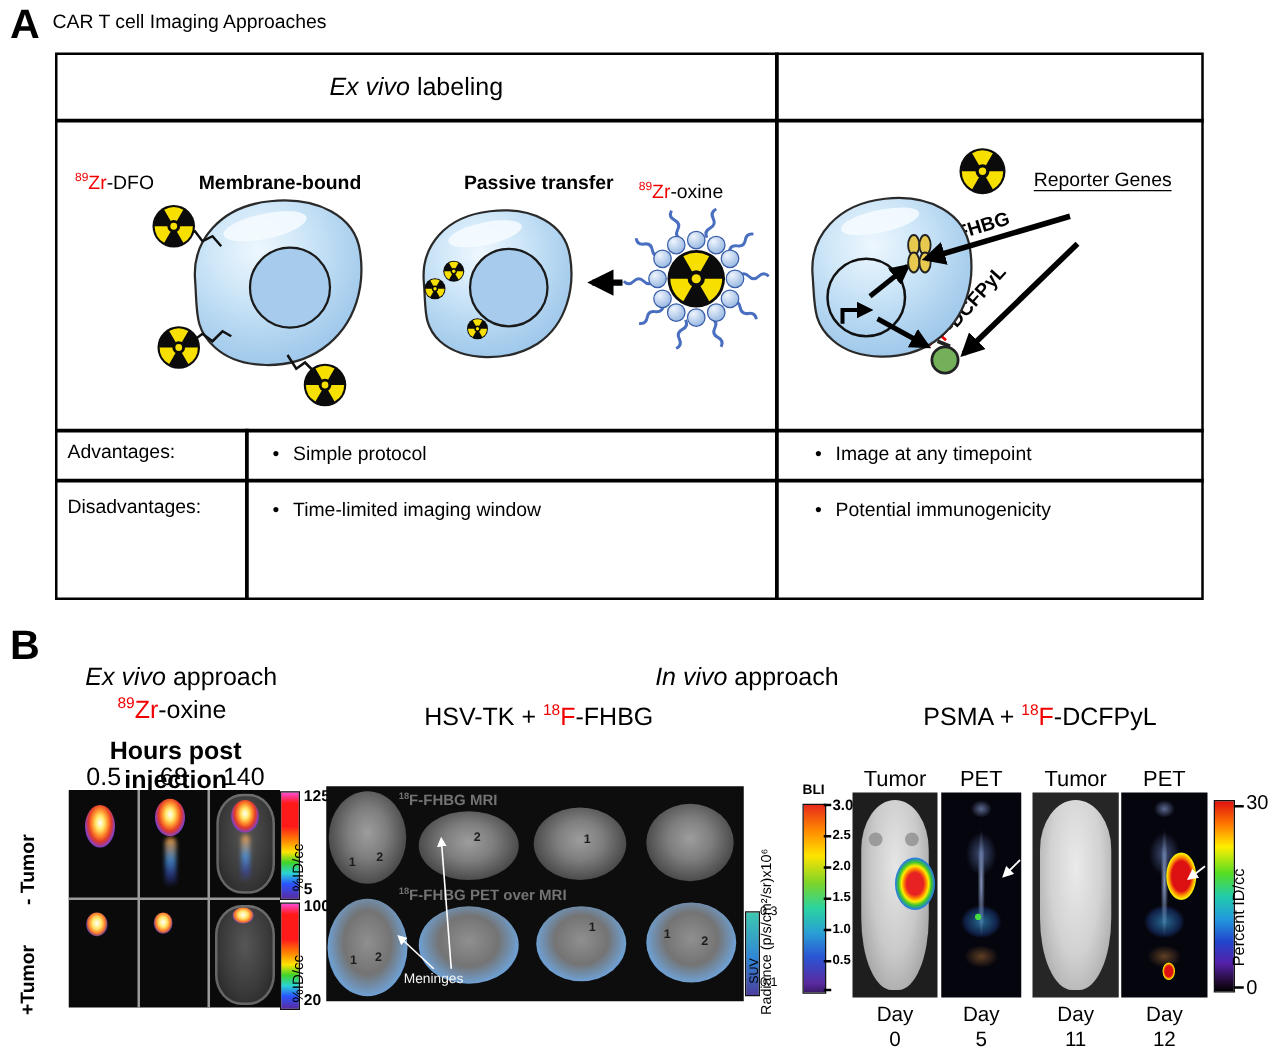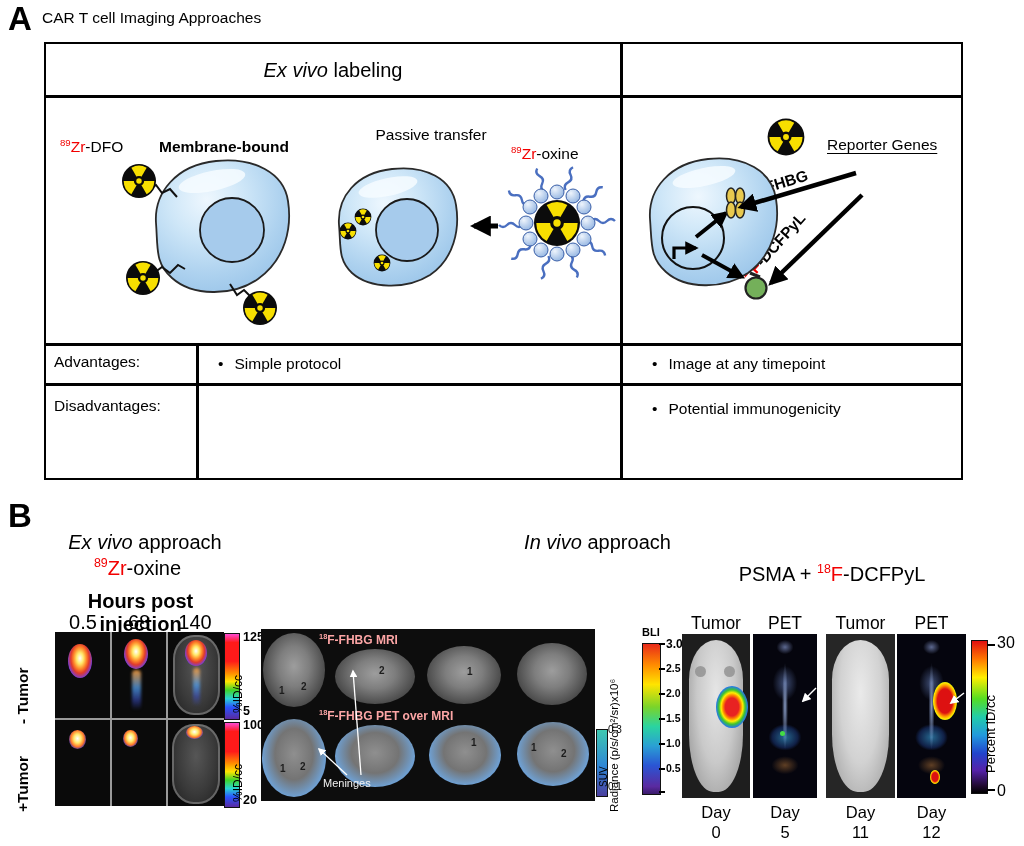--- a/index.html
+++ b/index.html
@@ -31,21 +31,21 @@
        background:radial-gradient(ellipse at 50% 40%, #565656 0%, #3a3a3a 55%, #242424 90%);
        box-shadow:inset 0 0 0 2px rgba(150,150,150,.55);}
   .cbar{position:absolute;}
   .cbar-tick{position:absolute;background:#000;width:6px;height:2px;}
   .cbar-num{position:absolute;font-size:12.5px;font-weight:600;}
   
   .mripanel{position:absolute;left:261px;top:629px;width:334px;height:172px;background:#0d0d0d;}
   .brain{position:absolute;border-radius:50%;
        background:radial-gradient(ellipse at 50% 45%, #9d9d9d 0%, #7e7e7e 35%, #4a4a4a 72%, #1d1d1d 96%);}
   .brain.blue{background:radial-gradient(ellipse at 50% 45%, #8f8f8f 0%, #747474 42%, #6f9fd0 70%, #2f5aa8 86%, #10131f 100%);}
-  .mri-cap{position:absolute;color:#fca5a5;font-size:12px;font-weight:bold;white-space:nowrap;}
+  .mri-cap{position:absolute;color:#737373;font-size:12px;font-weight:bold;white-space:nowrap;}
   .lesion-num{position:absolute;color:#1c1c1c;font-size:10px;font-weight:bold;}
   
   .mouse{position:absolute;overflow:hidden;}
   .mouse-body{position:absolute;border-radius:50% 50% 45% 45%/26% 26% 38% 38%;
        background:radial-gradient(ellipse at 50% 35%, #e6e6e6 0%, #c9c9c9 50%, #9d9d9d 88%);}
   .ear{position:absolute;width:11px;height:11px;border-radius:50%;background:#8f8f8f;opacity:.8;}
   .petmouse-bg{background:
        radial-gradient(ellipse 12px 10px at 50% 8%, rgba(150,170,230,.6), transparent 70%),
        radial-gradient(ellipse 4px 58px at 50% 44%, rgba(175,200,250,.75), transparent 75%),
        radial-gradient(ellipse 17px 24px at 50% 30%, rgba(120,150,220,.5), transparent 72%),
@@ -75,21 +75,21 @@
   <div class="line" style="left:196px;top:343px;width:2.5px;height:137px;"></div>
 
   <div class="abs ctr t16" style="left:46px;top:59px;width:574px;">
     <span class="it">Ex vivo</span><span> labeling</span>
   </div>
 
   <div class="abs t15" style="left:60px;top:138px;">
     <span class="red"><sup>89</sup><span>Zr</span></span><span>-DFO</span>
   </div>
   <div class="abs ctr t15 b" style="left:153px;top:138px;width:142px;font-weight:700;">Membrane-bound</div>
-  <div class="abs ctr t15 b" style="left:362px;top:126px;width:138px;font-weight:400;">Passive transfer</div>
+  <div class="abs ctr t15 b" style="left:362px;top:138px;width:138px;font-weight:700;">Passive transfer</div>
   <div class="abs t15" style="left:511px;top:145px;">
     <span class="red"><sup>89</sup><span>Zr</span></span><span>-oxine</span>
   </div>
 
   <div class="abs t15 underline" style="left:827px;top:136px;">Reporter Genes</div>
 
   <div class="abs t15 b" style="left:744px;top:186px;transform-origin:left bottom;transform:rotate(-17deg);white-space:nowrap;">
     <span class="red"><sup>18</sup><span>F</span></span><span>-FHBG</span>
   </div>
   <div class="abs t15 b" style="left:752px;top:267px;transform-origin:left bottom;transform:rotate(-48deg);white-space:nowrap;">
@@ -198,20 +198,21 @@
       <use href="#rad" transform="translate(742,40) scale(0.92)"></use>
       <line x1="812" y1="76" x2="697" y2="110" stroke="#000" stroke-width="4.5" marker-end="url(#ah)"></line>
       <line x1="818" y1="98" x2="727" y2="186" stroke="#000" stroke-width="4.5" marker-end="url(#ah)"></line>
     </g>
   </svg>
 
   <div class="abs t15" style="left:54px;top:353px;">Advantages:</div>
   <div class="abs t15 bullet" style="left:218px;top:355px;text-align:center;"><span>Simple protocol</span></div>
   <div class="abs t15 bullet" style="left:652px;top:355px;"><span>Image at any timepoint</span></div>
   <div class="abs t15" style="left:54px;top:397px;">Disadvantages:</div>
+  <div class="abs t15 bullet" style="left:218px;top:400px;"><span>Time-limited imaging window</span></div>
   <div class="abs t15 bullet" style="left:652px;top:400px;"><span>Potential immunogenicity</span></div>
 
   <div class="abs panel-letter" style="left:8px;top:497px;">B</div>
 
   <div class="abs ctr t16" style="left:55px;top:531px;width:180px;">
     <span class="it">Ex vivo</span><span> approach</span>
   </div>
   <div class="abs ctr t16" style="left:55px;top:557px;width:165px;">
     <span class="red"><sup>89</sup><span>Zr</span></span><span>-oxine</span>
   </div>
@@ -246,20 +247,23 @@
   <div class="vrot" style="left:245px;top:699px;font-size:12px;">%ID/cc</div>
 
   <div class="cbar" style="left:224px;top:722px;width:14px;height:84px;border:1px solid #111;
        background:linear-gradient(to bottom,#ff4ad4 0%,#ff1a1a 10%,#ff1a1a 34%,#ff8c00 48%,#ffe400 58%,#3fd42a 68%,#2ad4d4 78%,#2a55ff 88%,#5a2aa0 100%);"></div>
   <div class="cbar-num" style="left:243px;top:718px;">1000</div>
   <div class="cbar-num" style="left:243px;top:793px;">20</div>
   <div class="vrot" style="left:245px;top:788px;font-size:12px;">%ID/cc</div>
 
   <div class="abs ctr t16" style="left:510px;top:531px;width:175px;">
     <span class="it">In vivo</span><span> approach</span>
+  </div>
+  <div class="abs ctr t16" style="left:331px;top:563px;width:200px;">
+    <span>HSV-TK + </span><span class="red"><sup>18</sup><span>F</span></span><span>-FHBG</span>
   </div>
   <div class="abs ctr t16" style="left:732px;top:563px;width:200px;">
     <span>PSMA + </span><span class="red"><sup>18</sup><span>F</span></span><span>-DCFPyL</span>
   </div>
 
   <div class="mripanel">
     <div class="mri-cap" style="left:58px;top:4px;"><sup>18</sup><span>F-FHBG MRI</span></div>
     <div class="brain" style="left:2px;top:4px;width:62px;height:74px;">
       <span class="lesion-num" style="left:16px;top:52px;">1</span>
       <span class="lesion-num" style="left:38px;top:48px;">2</span>

